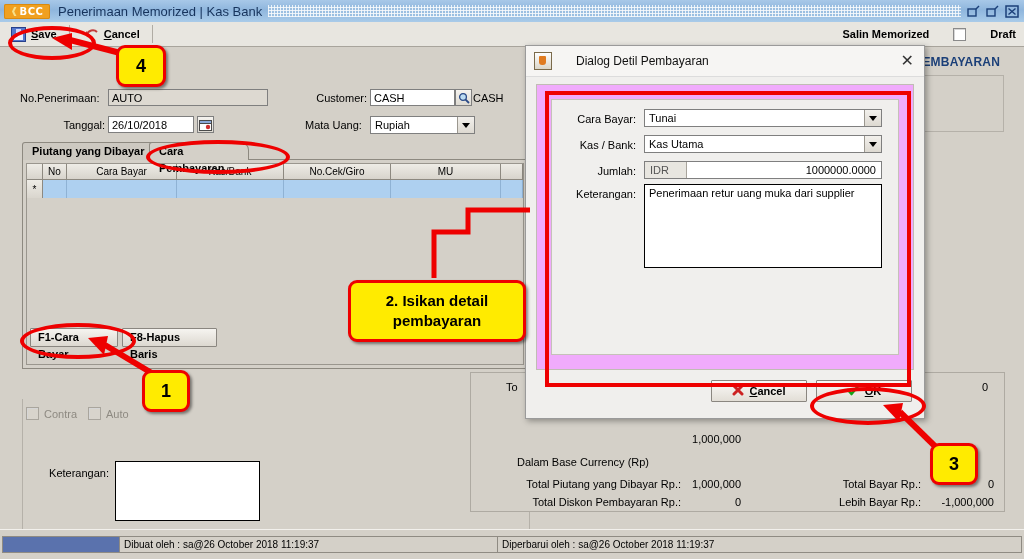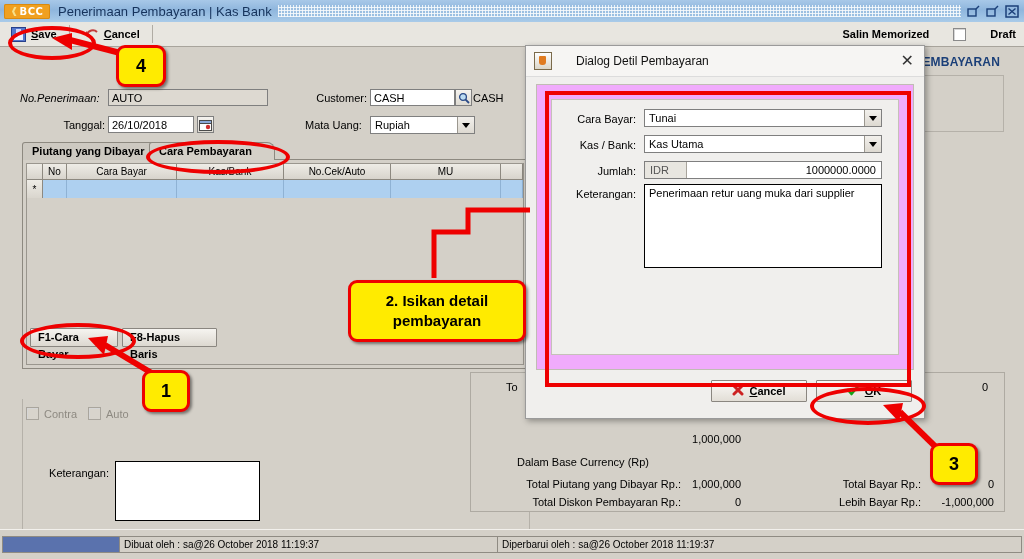--- a/index.html
+++ b/index.html
@@ -206,21 +206,21 @@
 </head>
 <body>
 
 <div class="app">
 
   <div class="titlebar">
     <div class="tb-logo">
       <span class="ccaret">❰</span>
         <span>BCC</span>
     </div>
-    <div class="tb-title">Penerimaan Pembayaran | Kas Bank</div>
+    <div class="tb-title">Penerimaan Memorized | Kas Bank</div>
     <div class="tb-hatch"></div>
     <div class="tb-btns">
       <div class="tb-btn">
         <svg viewBox="0 0 14 13">
             <rect x="1" y="4" width="8" height="7" fill="none" stroke="#1b3f78" stroke-width="1.4"></rect>
             <path d="M9 4 L12 1" stroke="#1b3f78" stroke-width="1.4" fill="none"></path>
           </svg>
       </div>
       <div class="tb-btn">
         <svg viewBox="0 0 14 13">
@@ -259,21 +259,21 @@
       <span class="t">Draft</span>
     </div>
   </div>
 
   <div class="form">
 
     <div class="hdr-right">N PEMBAYARAN</div>
     <div class="panel-right"></div>
 
     <div class="fld-row" style="left:20px;top:42px;">
-      <span class="lbl" style="width:85px;text-align:left;font-style:italic;">No.Penerimaan:</span>
+      <span class="lbl" style="width:85px;text-align:left;">No.Penerimaan:</span>
       <span class="txt ro" style="width:160px;margin-left:3px;">AUTO</span>
     </div>
 
     <div class="fld-row" style="left:20px;top:69px;">
       <span class="lbl" style="width:85px;text-align:right;">Tanggal:</span>
       <span class="txt" style="width:86px;margin-left:3px;">26/10/2018</span>
       <span class="cal-btn" style="margin-left:3px;">
         <svg width="13" height="12" viewBox="0 0 13 12">
             <rect x="0.5" y="1.5" width="12" height="10" fill="#fff" stroke="#4a4a4a"></rect>
             <rect x="0.5" y="1.5" width="12" height="3" fill="#8aa8d8" stroke="#4a4a4a"></rect>
@@ -301,33 +301,33 @@
         <span class="arrow">
             <i></i>
           </span>
       </span>
     </div>
 
     <div class="tabstrip">
       <div class="tab inactive" style="left:0px;width:140px;">
         <span>Piutang yang Dibayar</span>
       </div>
-      <div class="tab active" style="left:127px;width:126px;">
+      <div class="tab active" style="left:127px;width:100px;">
         <span>Cara Pembayaran</span>
       </div>
     </div>
 
     <div class="grid">
       <div class="grid-inner">
         <div class="ghead">
           <div class="gh" style="width:16px;"></div>
           <div class="gh" style="width:24px;">No</div>
           <div class="gh" style="width:110px;">Cara Bayar</div>
           <div class="gh" style="width:107px;">Kas/Bank</div>
-          <div class="gh" style="width:107px;">No.Cek/Auto</div>
+          <div class="gh" style="width:107px;">No.Cek/Giro</div>
           <div class="gh" style="width:110px;">MU</div>
           <div class="gh" style="flex:1;"></div>
         </div>
         <div class="grow">
           <div class="gc star" style="width:16px;">*</div>
           <div class="gc" style="width:24px;"></div>
           <div class="gc" style="width:110px;"></div>
           <div class="gc" style="width:107px;"></div>
           <div class="gc" style="width:107px;"></div>
           <div class="gc" style="width:110px;"></div>

